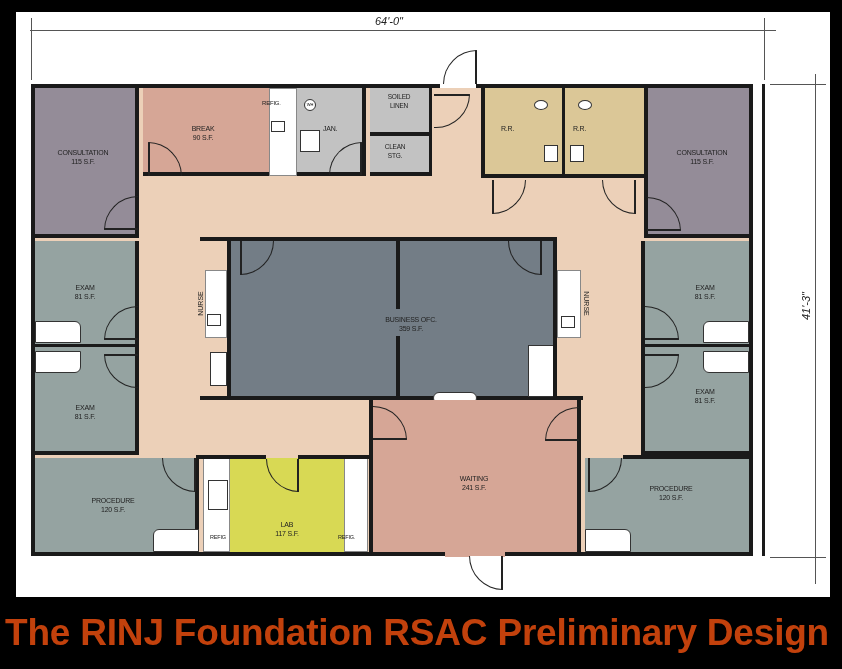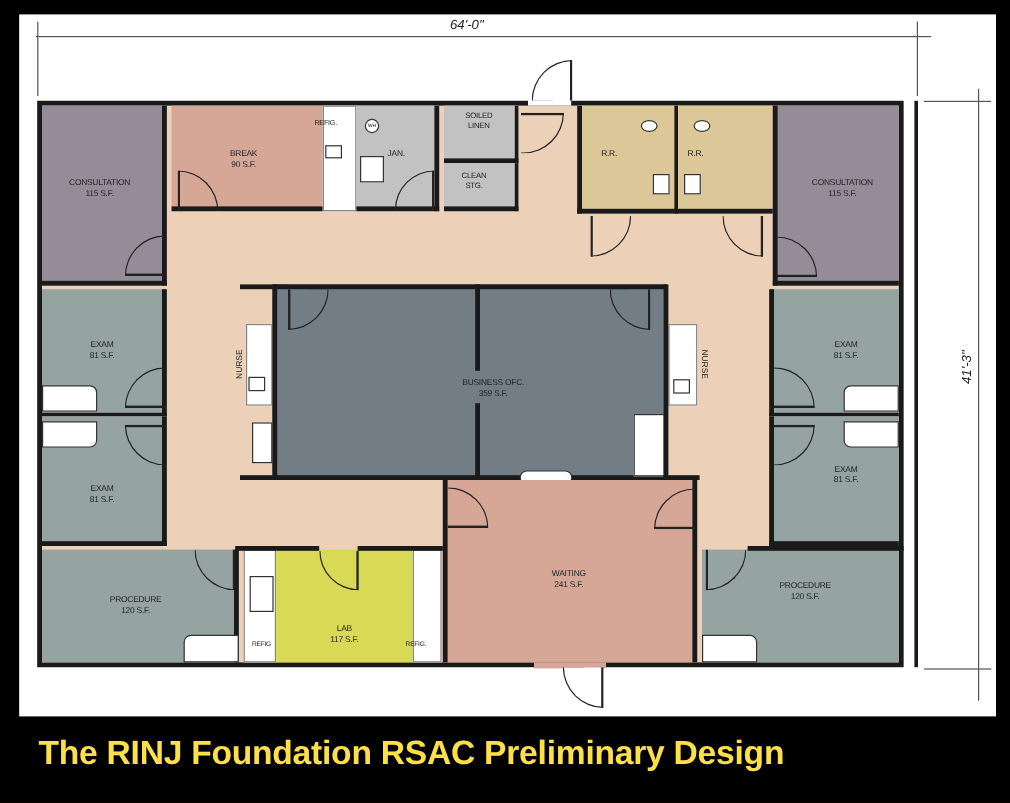--- a/index.html
+++ b/index.html
@@ -5,21 +5,21 @@
   html,body{margin:0;padding:0;background:#000;}
   body{width:842px;height:669px;position:relative;overflow:hidden;font-family:"Liberation Sans",sans-serif;}
   .sheet{position:absolute;left:16px;top:12px;width:814px;height:585px;background:#fff;}
   .abs{position:absolute;box-sizing:border-box;}
   .room{position:absolute;box-sizing:border-box;}
   .lbl{position:absolute;font-size:7px;color:#222;text-align:center;line-height:9px;letter-spacing:-0.2px;white-space:nowrap;}
   .wall{position:absolute;background:#1a1a1a;}
   .dim{position:absolute;font-size:11px;color:#222;font-style:italic;}
   .door{position:absolute;border:1px solid #222;box-sizing:border-box;}
   .fixture{position:absolute;background:#fff;border:1px solid #333;box-sizing:border-box;}
-  .title{position:absolute;left:32px;top:612px;font-size:28px;font-weight:bold;color:#fde047;white-space:nowrap;letter-spacing:-0.2px;}
+  .title{position:absolute;left:5px;top:612px;font-size:37px;font-weight:bold;color:#c2410c;white-space:nowrap;letter-spacing:-0.2px;}
   .vtext{position:absolute;font-size:7px;color:#222;transform:rotate(90deg);transform-origin:center;white-space:nowrap;}
 </style>
 </head>
 <body>
 
 <div class="sheet"></div>
 
 <div class="abs" style="left:30px;top:30px;width:746px;height:1px;background:#555;"></div>
 <div class="abs" style="left:31px;top:18px;width:1px;height:62px;background:#555;"></div>
 <div class="abs" style="left:764px;top:18px;width:1px;height:62px;background:#555;"></div>

